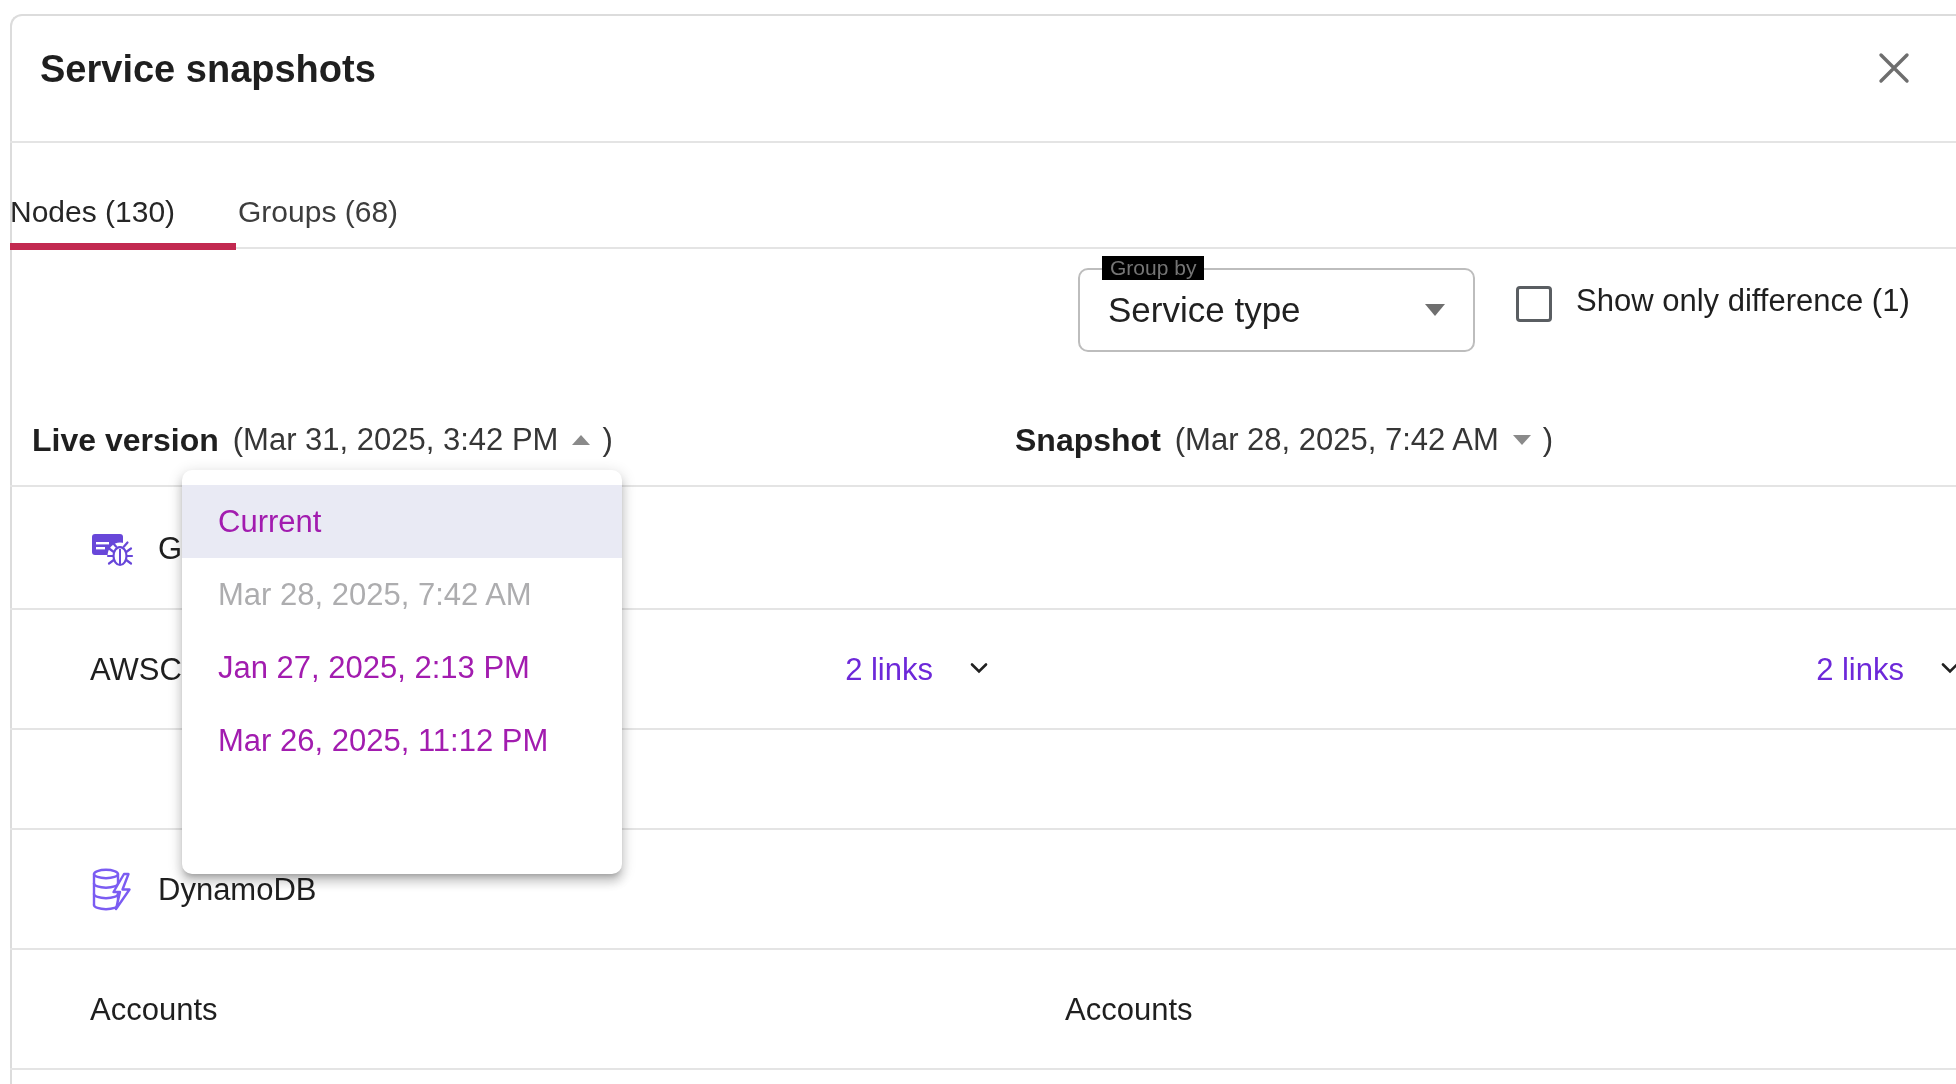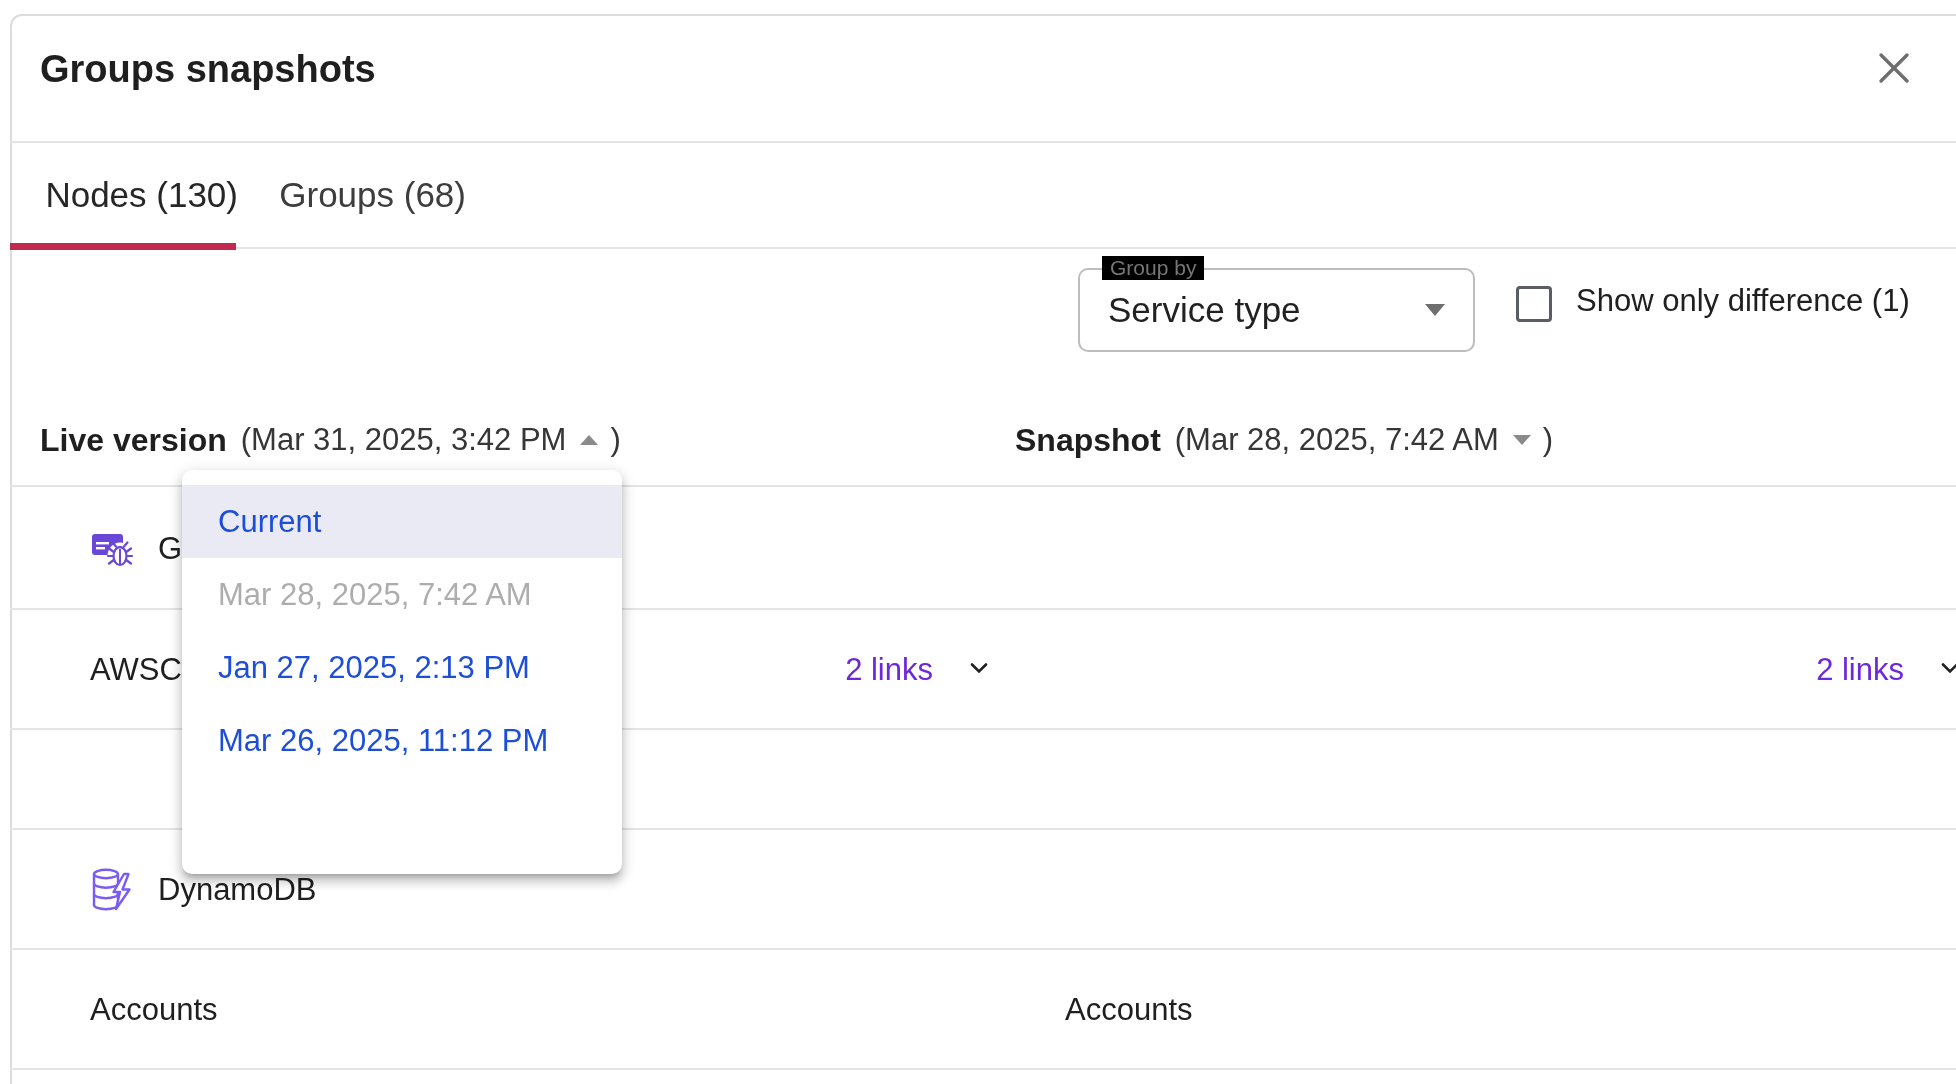--- a/index.html
+++ b/index.html
@@ -13,22 +13,22 @@
   .card-border{
     left:10px;top:14px;width:1960px;height:1084px;
     border-left:2px solid #dcdcdc;border-top:2px solid #dcdcdc;
     border-top-left-radius:12px;pointer-events:none;
   }
   .divider{left:10px;width:1946px;height:2px;background:#e4e4e4;}
   
   .dialog-title{left:40px;top:48px;font-size:38px;font-weight:700;color:#1f1f1f;}
   .close-btn{left:1872px;top:48px;width:44px;height:44px;display:flex;align-items:center;justify-content:center;cursor:pointer;}
   
-  .tab{top:144px;height:101px;display:flex;align-items:center;justify-content:flex-end;
-       font-size:35px;font-weight:500;color:#262626;cursor:pointer;}
+  .tab{top:161px;height:101px;display:flex;align-items:center;justify-content:flex-start;
+       font-size:30px;font-weight:500;color:#262626;cursor:pointer;}
   .tab-nodes{left:10px;width:228px;}
   .tab-groups{left:238px;width:228px;color:#3d3d3d;}
   .tab-indicator{left:10px;top:243px;width:226px;height:7px;background:#c22950;z-index:2;}
   
   .groupby{left:1078px;top:268px;width:393px;height:80px;border:2px solid #bdbdbd;
            border-radius:10px;cursor:pointer;}
   .groupby-label{position:absolute;left:22px;top:-14px;background:#000000;padding:0 8px;
                  font-size:21px;color:#757575;}
   .groupby-value{position:absolute;left:28px;top:0;height:100%;display:flex;align-items:center;
                  font-size:35px;color:#212121;}
@@ -40,48 +40,48 @@
   .checkbox-label{left:1576px;top:271px;height:60px;display:flex;align-items:center;
                   font-size:31px;color:#1f1f1f;}
   
   .col-header{top:418px;height:44px;display:flex;align-items:center;}
   .col-header .hd-title{font-size:32px;font-weight:700;color:#1f1f1f;}
   .col-header .hd-date{font-size:31px;color:#363636;margin-left:14px;}
   .col-header .hd-paren{font-size:31px;color:#363636;margin-left:12px;}
   .tri{width:0;height:0;display:inline-block;margin-left:14px;}
   .tri-up{border-left:9px solid transparent;border-right:9px solid transparent;border-bottom:10px solid #8a8a8a;}
   .tri-down{border-left:9px solid transparent;border-right:9px solid transparent;border-top:10px solid #8a8a8a;}
-  .hdr-left{left:40px;}
+  .hdr-left{left:32px;}
   .hdr-right{left:1015px;}
   
   .row{left:10px;width:1946px;display:flex;align-items:center;margin-left:40px;}
   .cell-left{position:absolute;left:10px;width:945px;padding:0 10px 0 30px;box-sizing:border-box;
              display:flex;align-items:center;height:100%;}
   .cell-right{position:absolute;left:985px;width:971px;padding:0 40px 0 30px;box-sizing:border-box;
               display:flex;align-items:center;height:100%;}
   .row-label{font-size:31px;color:#1f1f1f;}
   .svc-icon{width:48px;height:48px;margin-right:20px;flex:0 0 auto;}
   .links-group{margin-left:auto;display:flex;align-items:center;}
   .link{font-size:31px;color:#6d28d9;cursor:pointer;}
   .chev-btn{margin-left:30px;width:32px;height:32px;display:flex;align-items:center;justify-content:center;cursor:pointer;}
   
   .menu{left:182px;top:470px;width:440px;height:404px;background:#fff;border-radius:10px;
         padding-top:15px;box-sizing:border-box;z-index:10;
         box-shadow:0 5px 5px -3px rgba(0,0,0,.2),0 8px 10px 1px rgba(0,0,0,.14),0 3px 14px 2px rgba(0,0,0,.12);}
   .menu-item{height:73px;display:flex;align-items:center;padding:0 36px;font-size:31px;
-             color:#1d4ed8;cursor:pointer;}
+             color:#a21caf;cursor:pointer;}
   .menu-item.selected{background:#e9eaf4;}
   .menu-item.disabled{color:#adadaf;cursor:default;}
 </style>
 </head>
 <body>
 
 <div class="abs card-border"></div>
 
-<div class="abs dialog-title">Groups snapshots</div>
+<div class="abs dialog-title">Service snapshots</div>
 <div class="abs close-btn">
   <span>
     <svg width="36" height="36" viewBox="0 0 36 36">
         <path d="M5 5 L31 31 M31 5 L5 31" stroke="#6e6e6e" stroke-width="3.4" stroke-linecap="round"></path>
       </svg>
   </span>
 </div>
 <div class="abs divider" style="top:141px;"></div>
 
 <div class="abs tab tab-nodes">

